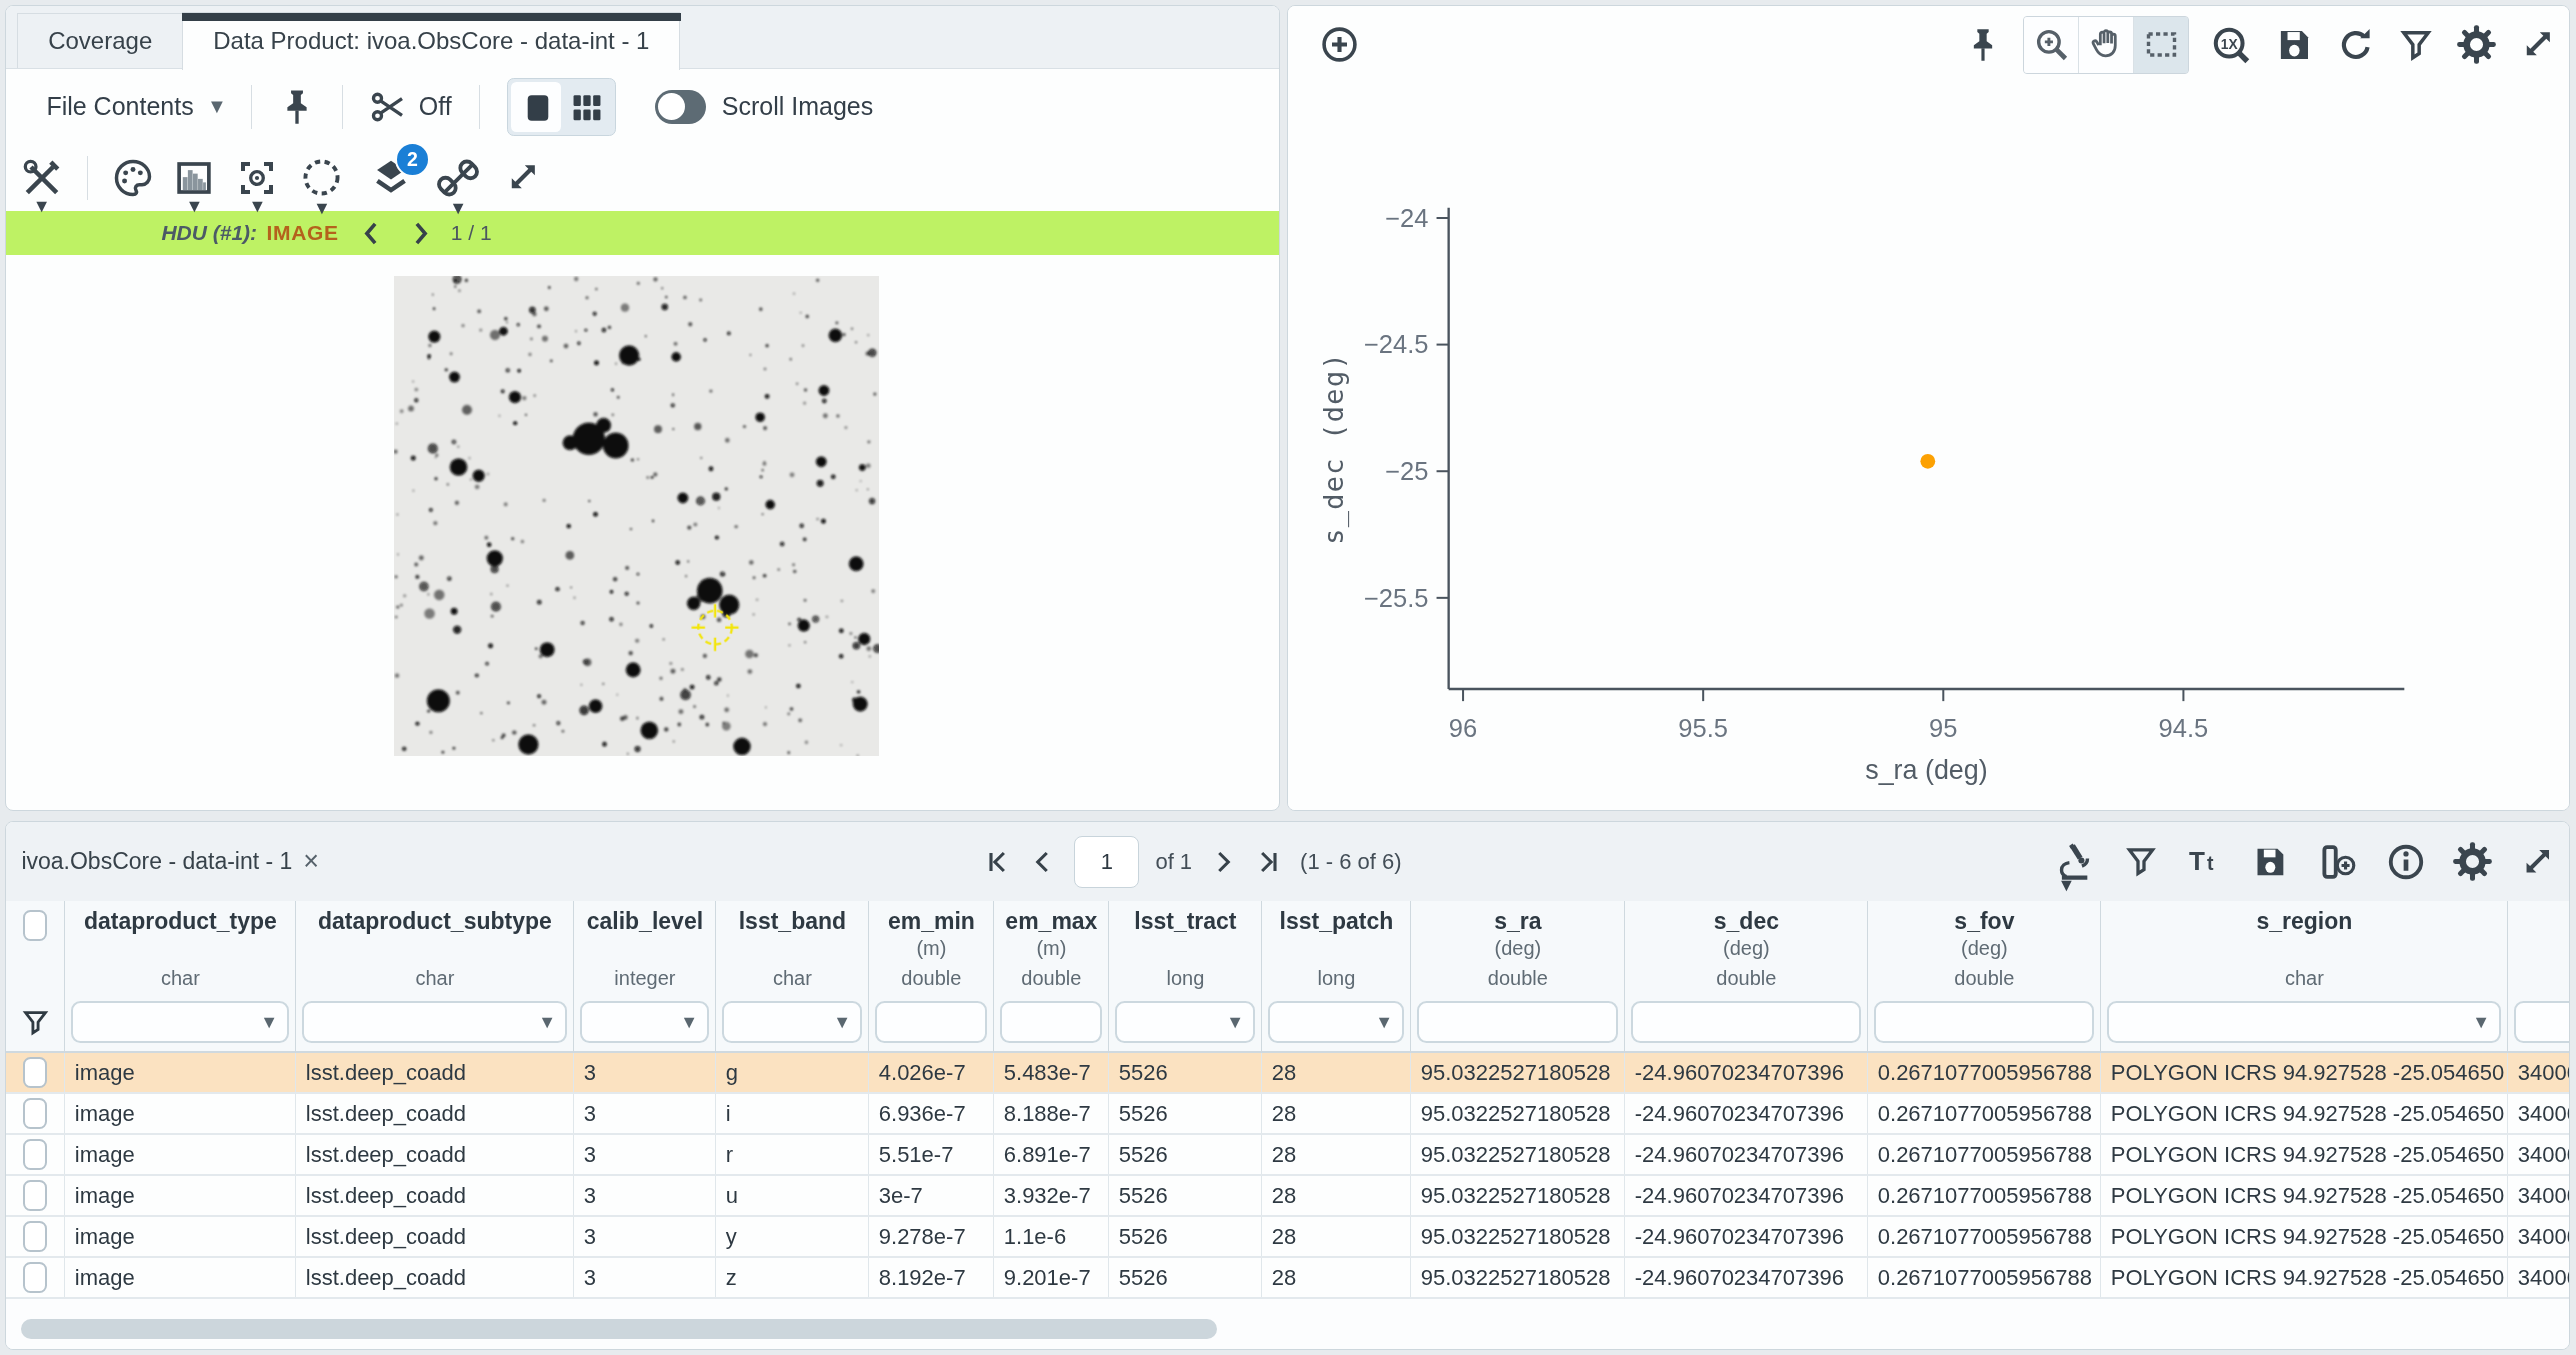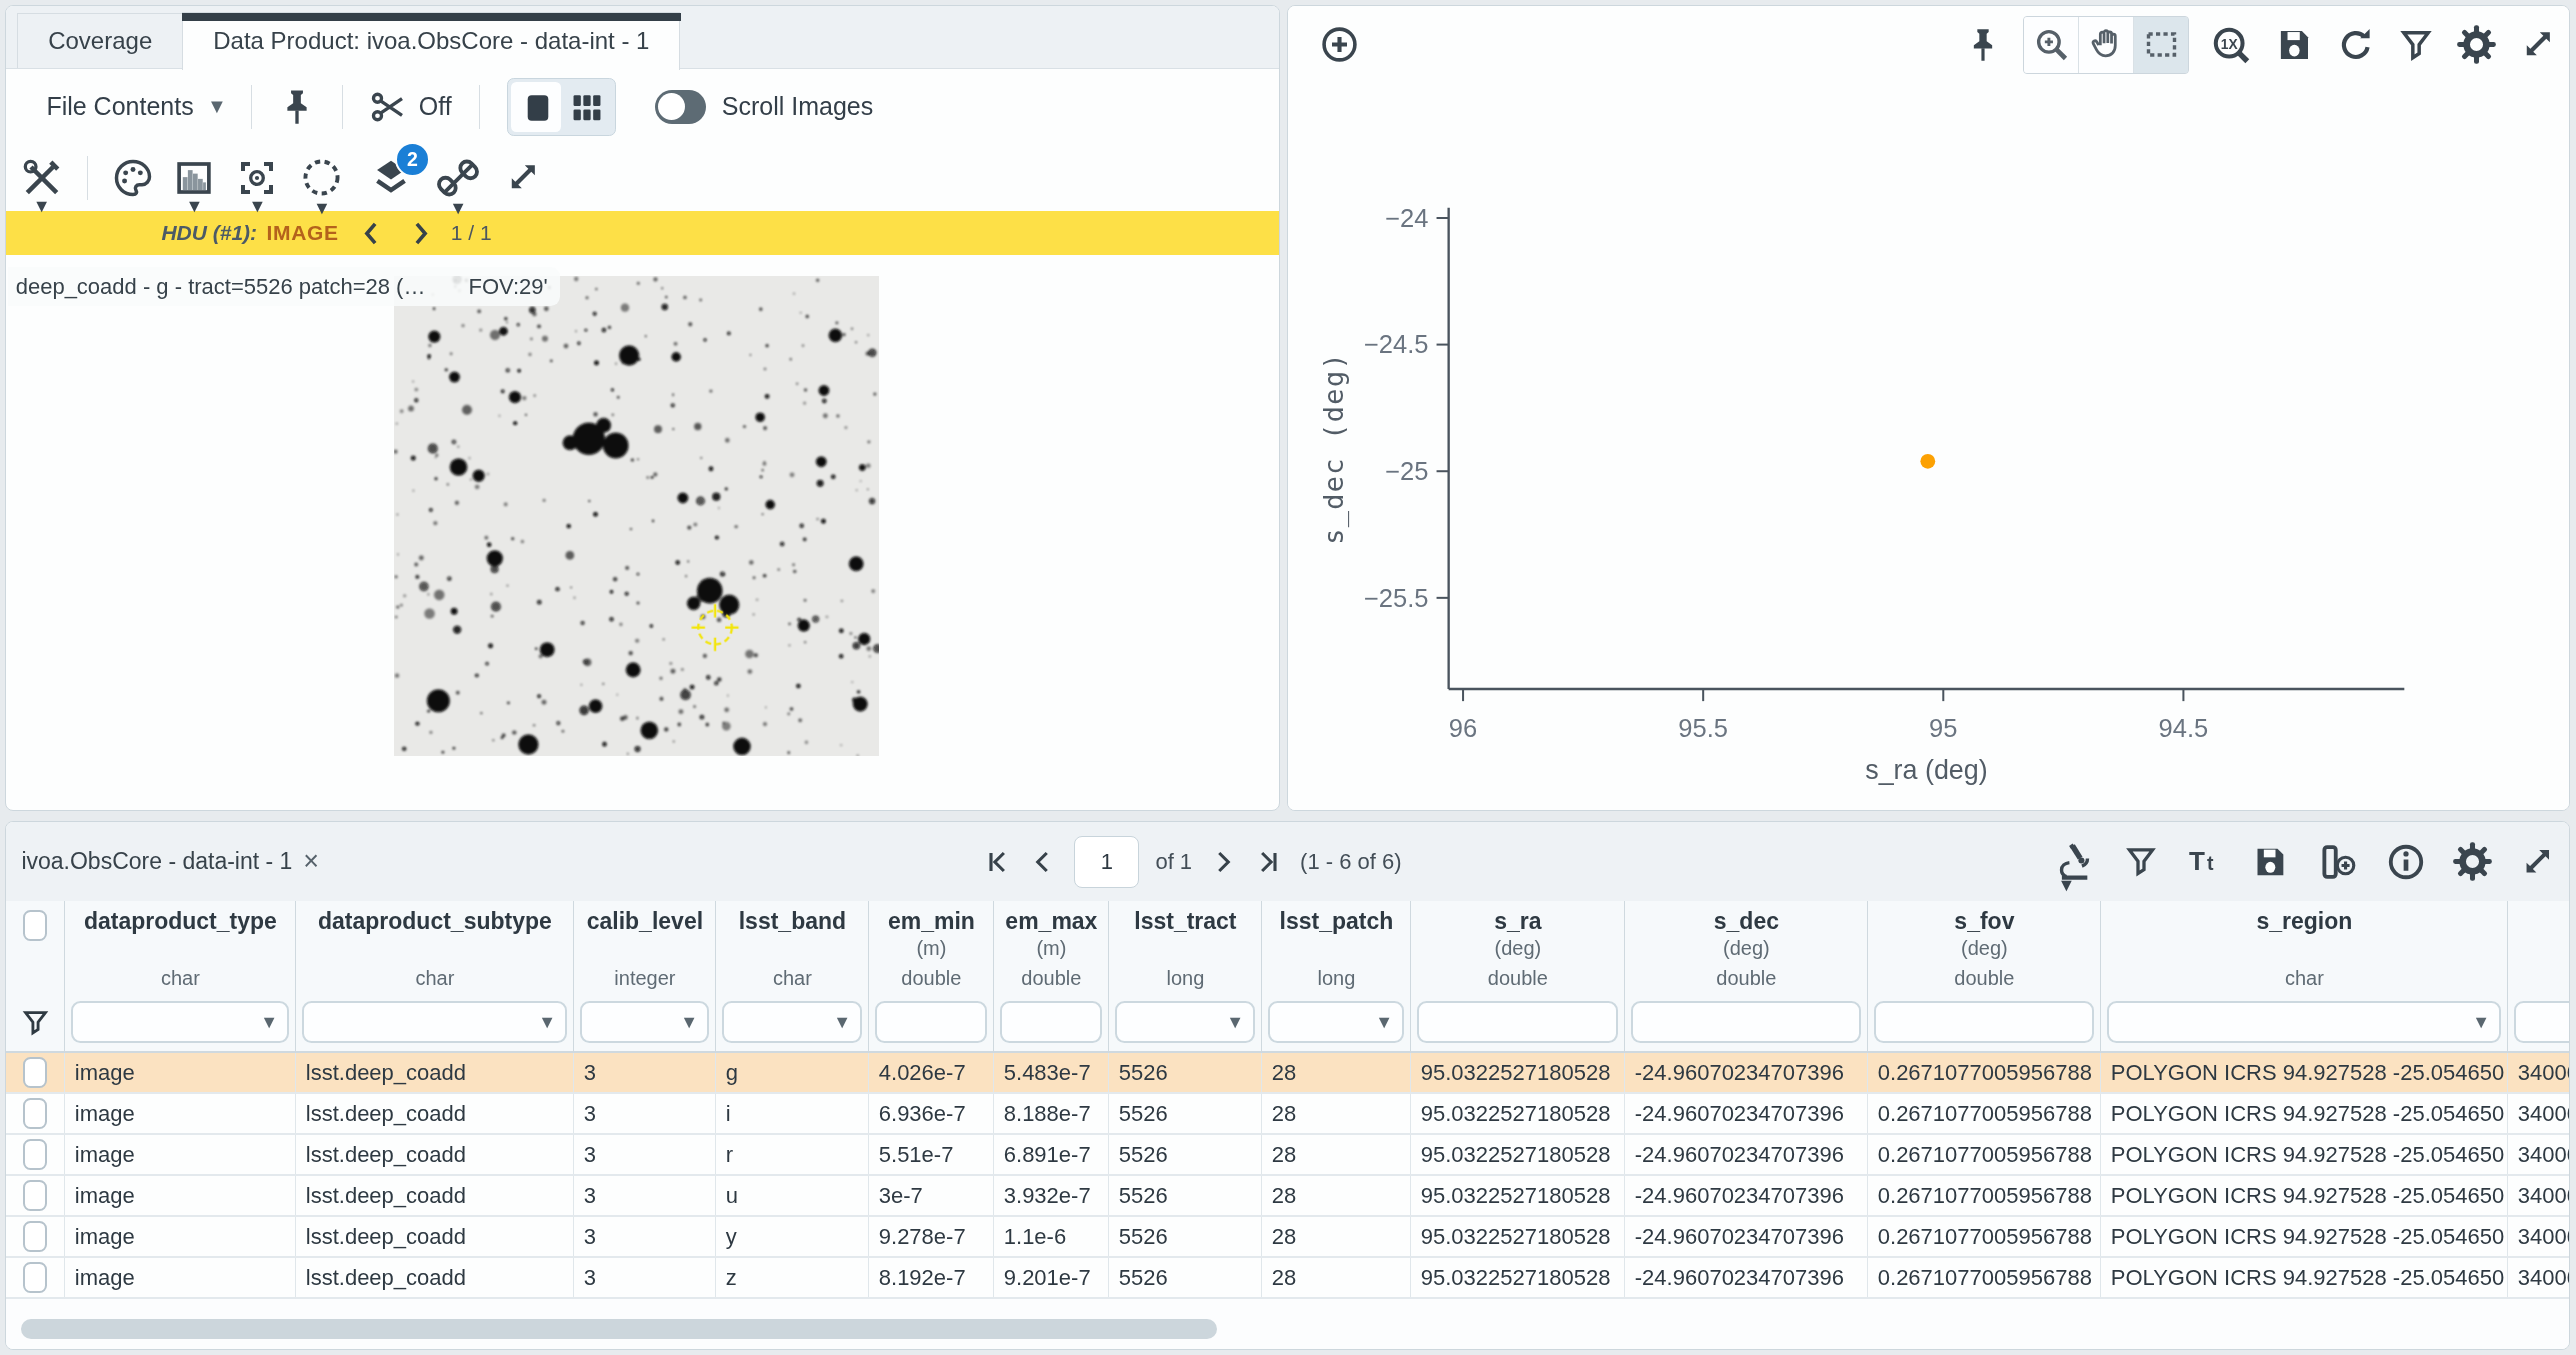--- a/index.html
+++ b/index.html
@@ -33,21 +33,21 @@
   #ltb1{height:75px;display:flex;align-items:center;padding-left:40px;background:#fdfefe;}
   #ltb1 .label{font-size:25px;color:#333e48;}
   #ltb1 .ddcaret{font-size:20px;color:#5a6770;margin-left:13.4px;}
   #ltb2{height:67px;display:flex;align-items:center;padding-left:9.4px;background:#fdfefe;}
   .modegroup{display:flex;border:1.3px solid #c9d6de;background:#e3ebf1;border-radius:6.7px;padding:3.4px;}
   .modegroup .mcell{width:50px;height:50px;display:flex;align-items:center;justify-content:center;border-radius:5.4px;color:#333e48;}
   .modegroup .mcell.on{background:#fdfeff;}
   .modegroup .mcell svg{width:38px;height:38px;}
 
   
-  #hdu-bar{height:44px;background:#fde047;display:flex;align-items:center;padding-left:155px;font-size:21px;}
+  #hdu-bar{height:44px;background:#bef264;display:flex;align-items:center;padding-left:155px;font-size:21px;}
   #hdu-label{font-style:italic;font-weight:bold;color:#4c5a66;}
   #hdu-type{color:#b4621c;font-weight:bold;margin-left:9.4px;letter-spacing:0.7px;}
   .hdu-nav{width:31px;height:31px;margin-left:17.5px;color:#37424a;}
   #hdu-page{margin-left:15px;color:#4c5660;}
 
   
   #image-area{position:absolute;left:388px;top:270px;width:485px;height:480px;background:#e9e9e7;}
   #image-title-chip{position:absolute;left:1.3px;top:261px;width:552px;height:39px;background:rgba(249,251,252,0.85);
       display:flex;align-items:center;font-size:22px;color:#37424a;border-radius:0 9.4px 9.4px 0;z-index:3;}
   #image-title-chip .t1{padding-left:8px;white-space:nowrap;}
@@ -264,24 +264,20 @@
       <span class="ibtn hdu-nav">
           <span style="display: block; width: 100%; height: 100%;">
             <svg viewBox="0 0 24 24" width="100%" height="100%" style="display:block">
               <path d="M9.2 4.6l6.4 7.4-6.4 7.4" stroke="currentColor" fill="none" stroke-width="2.8"></path>
             </svg>
           </span>
         </span>
       <span id="hdu-page">1 / 1</span>
     </div>
 
-    <div id="image-title-chip">
-      <span class="t1">deep_coadd - g - tract=5526 patch=28 (…</span>
-      <span class="t2">FOV:29'</span>
-    </div>
 
     <div id="image-area">
       <svg id="star-svg" width="485" height="480" viewBox="0 0 722 714">
           <rect width="722" height="714" fill="#e9e9e7"></rect>
           <filter id="bl">
             <feGaussianBlur stdDeviation="1.6"></feGaussianBlur>
           </filter>
           <g fill="#0a0a0a" filter="url(#bl)">
             <circle cx="52.9" cy="502.2" r="7.9" opacity="0.47"></circle>
             <circle cx="85.0" cy="115.5" r="2.1" opacity="0.52"></circle>

